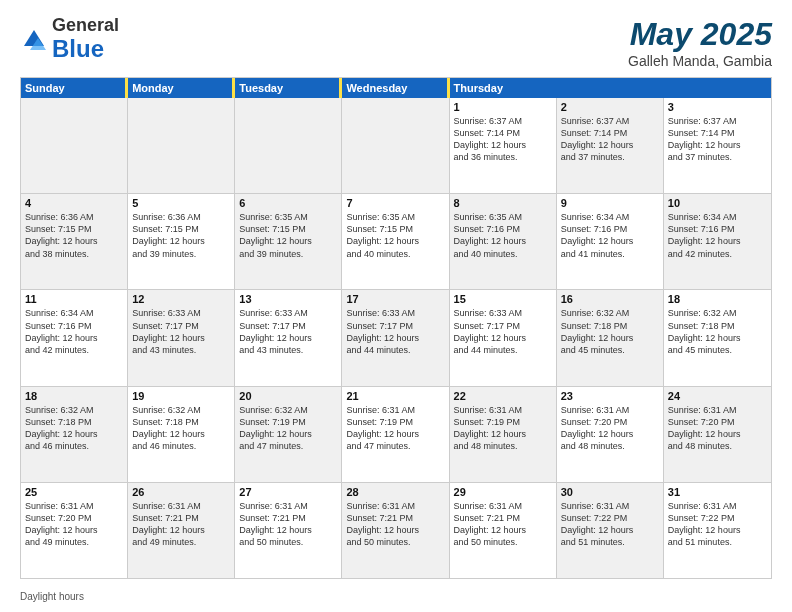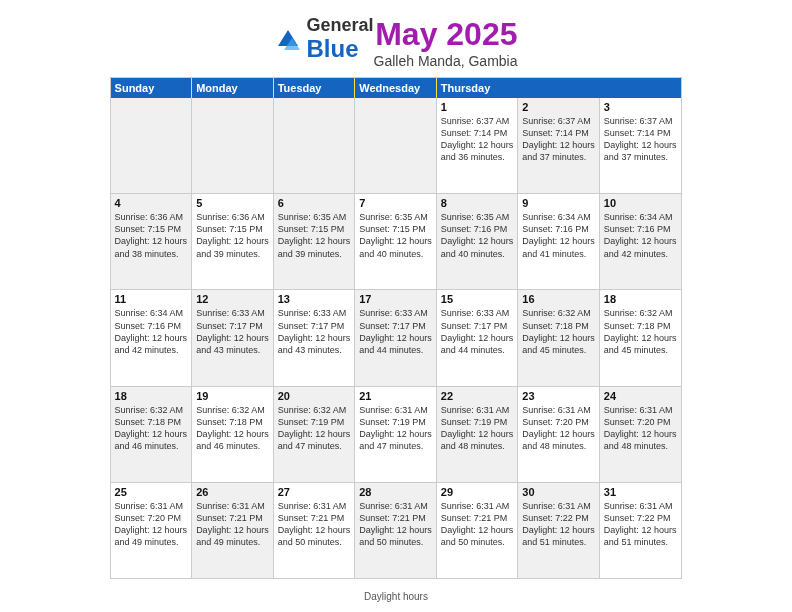--- a/index.html
+++ b/index.html
@@ -9,21 +9,20 @@
       width: 792px;
       height: 612px;
       overflow: hidden;
     }
     .page {
       width: 792px;
       height: 612px;
       padding: 16px 20px 10px 20px;
       display: flex;
       flex-direction: column;
-      align-items: center;
     }
     .header {
       display: flex;
       justify-content: space-between;
       align-items: flex-start;
       margin-bottom: 8px;
     }
     .logo {
       display: flex;
       align-items: center;
@@ -48,21 +47,22 @@
       height: 28px;
       margin-right: 4px;
       margin-top: 2px;
     }
     .title-block {
       text-align: right;
     }
     .title-month {
       font-size: 32px;
       font-weight: bold;
-      color: #a21caf;
+      color: #0c4a6e;
+      font-style: italic;
     }
     .title-location {
       font-size: 14px;
       color: #444;
     }
     .calendar {
       flex: 1;
       display: flex;
       flex-direction: column;
       border: 1px solid #ccc;
@@ -71,21 +71,21 @@
       display: grid;
       grid-template-columns: repeat(7, 1fr);
       background: #1565C0;
     }
     .cal-header-cell {
       color: #fff;
       font-size: 11px;
       font-weight: bold;
       padding: 4px 4px;
       text-align: left;
-      border-right: 1px solid #fde047;
+      border-right: 3px solid #fde047;
     }
     .cal-header-cell:last-child { border-right: none; }
     .cal-body {
       flex: 1;
       display: flex;
       flex-direction: column;
     }
     .cal-row {
       display: grid;
       grid-template-columns: repeat(7, 1fr);

